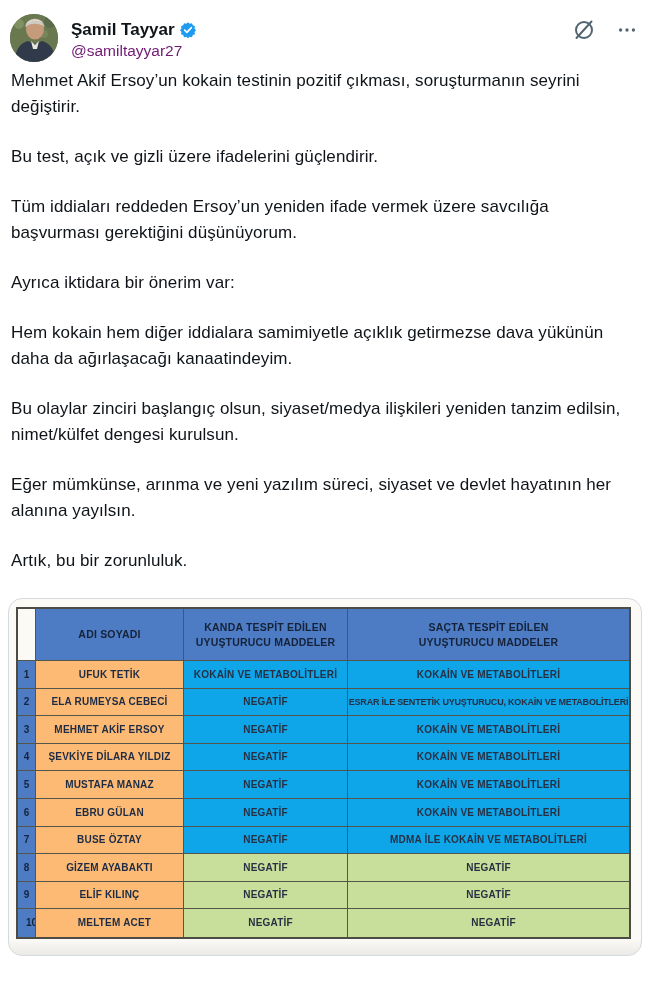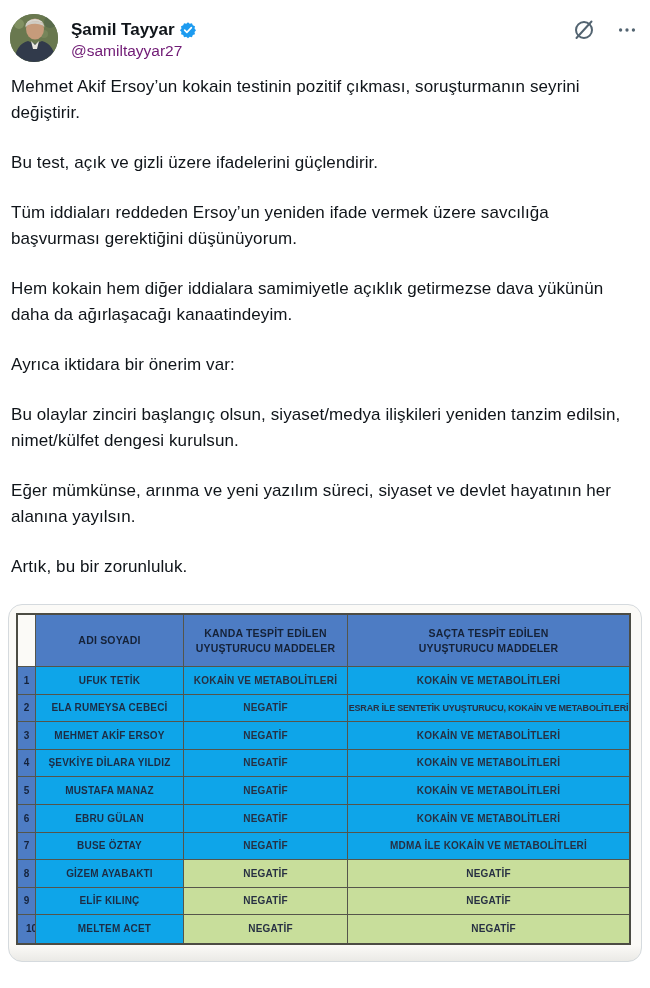--- a/index.html
+++ b/index.html
@@ -19,21 +19,21 @@
     background: #5f7050; cursor: pointer;
   }
   .id-block { margin-left: 13px; padding-top: 2px; }
   .name-row { display: flex; align-items: center; gap: 4px; }
   .display-name { font-size: 17px; font-weight: bold; color: #0f1419; line-height: 21px; cursor: pointer; }
   .handle { font-size: 15.5px; color: #701a75; line-height: 22px; }
   .header-actions { position: absolute; right: 2px; top: 8px; display: flex; align-items: center; gap: 20px; }
   .icon-btn { cursor: pointer; display: flex; align-items: center; justify-content: center; }
 
   
-  .tweet-text { margin-top: 12px; margin-left: 1px; max-width: 624px; }
+  .tweet-text { margin-top: 6px; margin-left: 1px; max-width: 624px; }
   .tweet-text p { font-size: 17px; line-height: 26px; margin-bottom: 24px; letter-spacing: 0.1px; }
 
   
   .media-card {
     margin: 2px -2px 0 -2px;
     width: 634px; height: 358px;
     border: 1px solid #d5dade;
     border-radius: 14px;
     overflow: hidden;
     background: #fbfaf7;
@@ -63,21 +63,21 @@
     border-right: 1px solid #55554b; border-bottom: 1px solid #55554b;
     padding: 1px 3px; overflow: hidden;
     line-height: 1.35;
   }
   .cell:last-child { border-right: none; }
   .trow:last-child .cell { border-bottom: none; padding-left: 13px; }
   .hcell { font-size: 10.5px; color: #152238; letter-spacing: 0.2px; }
   .hcell.corner { background: #fbfaf7; }
   .hcell.blue { background: #4d7cc4; }
   .cell.num { background: #4d7cc4; font-size: 10px; color: #15233c; }
-  .cell.name { background: #0ea5e9; font-size: 10px; color: #1d2c44; letter-spacing: 0.2px; white-space: nowrap; }
+  .cell.name { background: #fdba74; font-size: 10px; color: #1d2c44; letter-spacing: 0.2px; white-space: nowrap; }
   .trow.orange .cell.band { background: #0ea5e9; }
   .trow.green  .cell.band { background: #c8de9b; }
   .cell.band { font-size: 10px; color: #273043; letter-spacing: 0.2px; white-space: nowrap; }
   .cell.band.long { font-size: 9px; letter-spacing: -0.2px; }
 </style>
 </head>
 <body>
 
 <div class="post">
 
@@ -119,22 +119,22 @@
           <circle cx="19" cy="12" r="1.8" fill="#536471"></circle>
         </svg>
       </span>
     </div>
   </div>
 
   <div class="tweet-text">
     <p>Mehmet Akif Ersoy’un kokain testinin pozitif çıkması, soruşturmanın seyrini değiştirir.</p>
     <p>Bu test, açık ve gizli üzere ifadelerini güçlendirir.</p>
     <p>Tüm iddiaları reddeden Ersoy’un yeniden ifade vermek üzere savcılığa başvurması gerektiğini düşünüyorum.</p>
+    <p>Ayrıca iktidara bir önerim var:</p>
     <p>Hem kokain hem diğer iddialara samimiyetle açıklık getirmezse dava yükünün daha da ağırlaşacağı kanaatindeyim.</p>
-    <p>Ayrıca iktidara bir önerim var:</p>
     <p>Bu olaylar zinciri başlangıç olsun, siyaset/medya ilişkileri yeniden tanzim edilsin, nimet/külfet dengesi kurulsun.</p>
     <p>Eğer mümkünse, arınma ve yeni yazılım süreci, siyaset ve devlet hayatının her alanına yayılsın.</p>
     <p>Artık, bu bir zorunluluk.</p>
   </div>
 
   <div class="media-card">
     <div class="paper-table">
       <div class="thead">
         <div class="cell hcell corner"></div>
         <div class="cell hcell blue">ADI SOYADI</div>

